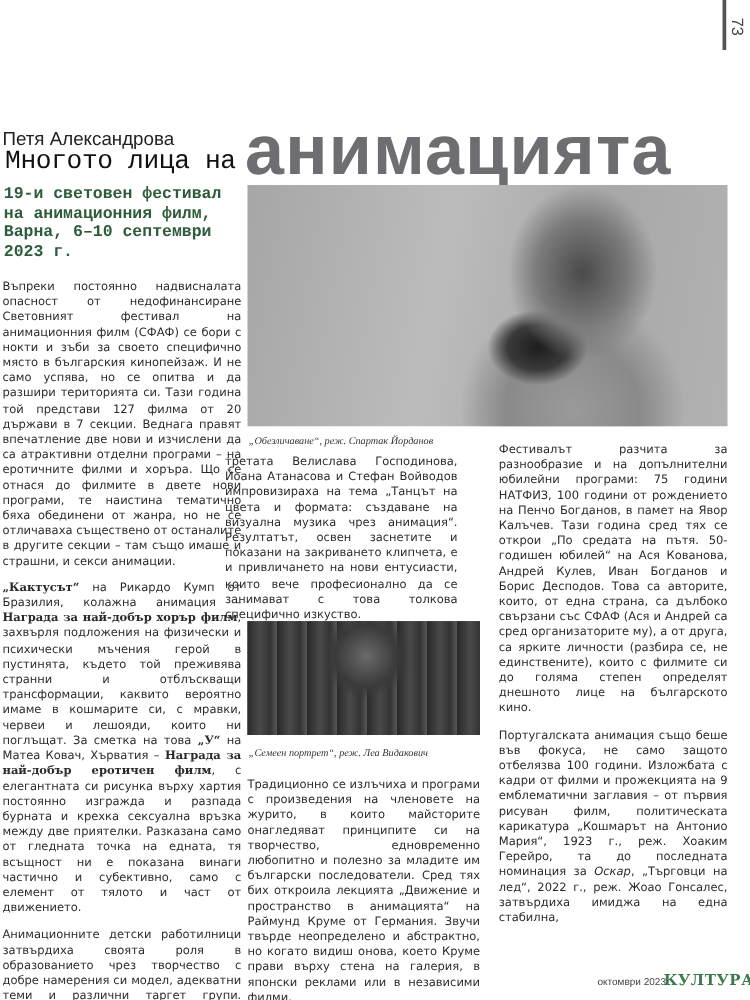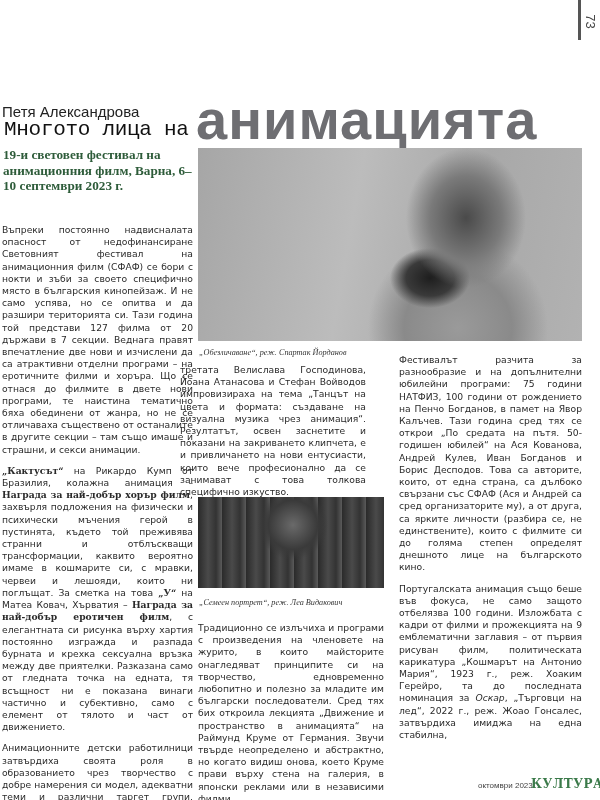--- a/index.html
+++ b/index.html
@@ -3,21 +3,21 @@
 <meta charset="utf-8">
 <style>
   html, body { margin: 0; padding: 0; background: #ffffff; }
   body { width: 600px; height: 800px; position: relative; overflow: hidden; font-family: "DejaVu Sans", sans-serif; color: #2a2a2a; }
   .pagenum { position: absolute; left: 578px; top: 0; width: 22px; height: 42px; }
   .pagenum .bar { position: absolute; left: 0; top: 0; width: 3px; height: 40px; background: #555; }
   .pagenum .num { position: absolute; left: 1px; top: 14px; font-family: "Liberation Sans", sans-serif; font-size: 13px; color: #444; transform: rotate(90deg); transform-origin: center; width: 22px; text-align: center; }
   .author { position: absolute; left: 2px; top: 103px; font-family: "Liberation Sans", sans-serif; font-size: 15px; color: #222; }
   .title-small { position: absolute; left: 4px; top: 118px; font-family: Liberation Mono, monospace; font-size: 21px; color: #111; letter-spacing: -0.3px; }
   .title-big { position: absolute; left: 196px; top: 92px; font-family: "Liberation Sans", sans-serif; font-weight: bold; font-size: 56px; line-height: 56px; color: #6e6e72; letter-spacing: 1px; }
-  .subtitle { position: absolute; left: 3px; top: 147px; width: 190px; font-family: Liberation Serif, serif; font-weight: bold; font-size: 13.2px; line-height: 15.5px; color: #2e5c3a; }
+  .subtitle { position: absolute; left: 3px; top: 147px; width: 190px; font-family: Liberation Mono, monospace; font-weight: bold; font-size: 13.2px; line-height: 15.5px; color: #2e5c3a; }
   .col { position: absolute; font-family: "DejaVu Sans", sans-serif; font-size: 9.2px; line-height: 12.2px; color: #2a2a2a; text-align: justify; }
   .col p { margin: 0 0 9px 0; }
   .col b { font-family: "DejaVu Serif", serif; font-weight: bold; margin-top: 23px; }
   .col1 { left: 2px; top: 224px; width: 191px; }
   .col2 { left: 180px; top: 364px; width: 186px; }
   .col2b { left: 198px; top: 622px; width: 186px; }
   .col3 { left: 399px; top: 354px; width: 183px; }
   .img-main { position: absolute; left: 198px; top: 148px; width: 384px; height: 193px;
     background: radial-gradient(ellipse 60px 70px at 268px 70px, #4a4a4a 0%, #7a7a7a 60%, transparent 100%),
                 radial-gradient(ellipse 40px 30px at 232px 130px, #1e1e1e 0%, #3a3a3a 60%, transparent 100%),

